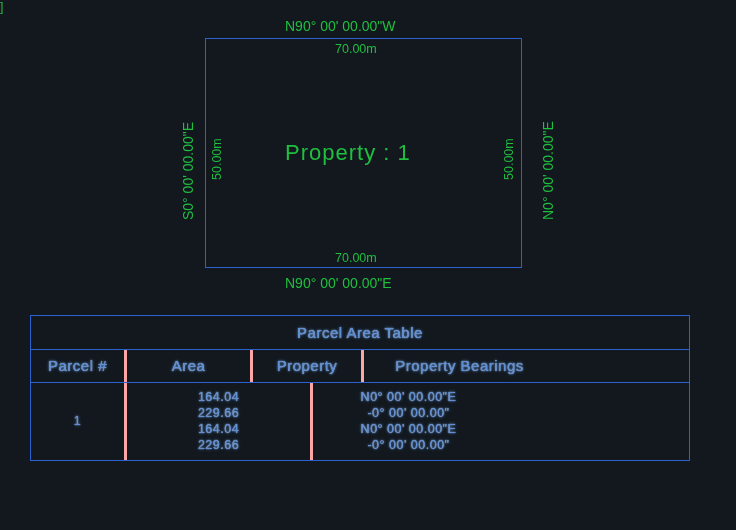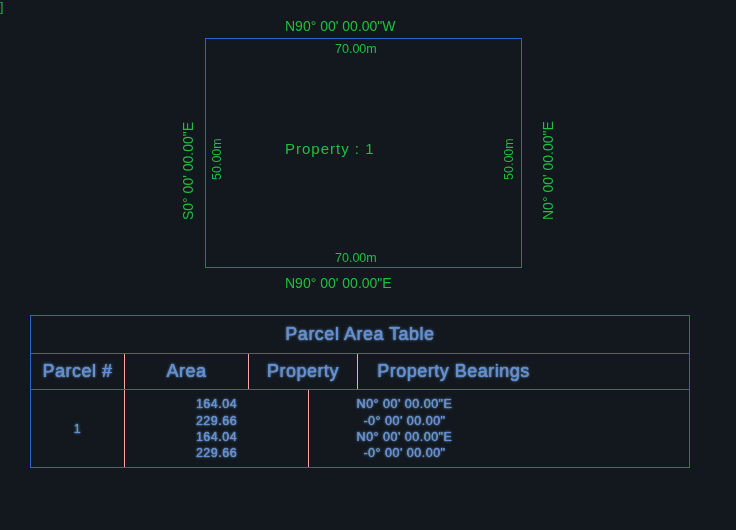--- a/index.html
+++ b/index.html
@@ -1,34 +1,34 @@
 <!DOCTYPE html>
 <html><head>
 <meta charset="utf-8">
 <style>
 body{margin:0;background:#12181e;color:#1fbf3f;font-family:Arial,sans-serif;font-size:12.5px;width:736px;height:530px;overflow:hidden;position:relative}
 .canvas{position:relative;width:736px;height:530px}
 .lbl{position:absolute;color:#1fbf3f;white-space:nowrap}
 .rect{position:absolute;border:1px solid #2c62d0}
 .vlabel{transform:rotate(-90deg);transform-origin:left top}
-.center-label{font-size:15px;letter-spacing:1px}
+.center-label{font-size:22px;letter-spacing:1px}
 .blurry{color:#5f8fd2;text-shadow:0 0 3px #5f8fd2,0 0 1px #c8d5f0;letter-spacing:0.5px}
 .table-outer{position:absolute;left:30px;top:315px;width:658px;border:1px solid #2c62d0}
 .table-outer .row{display:flex;border-top:1px solid #2c62d0}
 .table-outer .row:first-child{border-top:none}
-.cell{border-left:1px solid #fca5a5;padding:6px 4px;display:flex;align-items:center;justify-content:center;flex-shrink:0}
+.cell{border-left:3px solid #fca5a5;padding:6px 4px;display:flex;align-items:center;justify-content:center;flex-shrink:0}
 .cell:first-child{border-left:none}
 .title-row{padding:8px 0;display:flex;justify-content:center}
-.title-cell{border:none;font-size:18px}
+.title-cell{border:none;font-size:15px}
 .c1{width:85px}
 .c2{width:115px}
 .c3{width:100px}
 .c4{width:175px;flex-direction:column;line-height:1.3}
 .c5{width:183px;flex-direction:column;line-height:1.3}
-.hdr{font-size:18px}
+.hdr{font-size:15px}
 .bracket{position:absolute;left:0;top:0;color:#1fbf3f;font-size:12px}
 </style>
 </head>
 <body>
 
 <div class="canvas">
   <span class="bracket">]</span>
 
   <div class="rect" style="left:205px;top:38px;width:315px;height:228px"></div>
 

